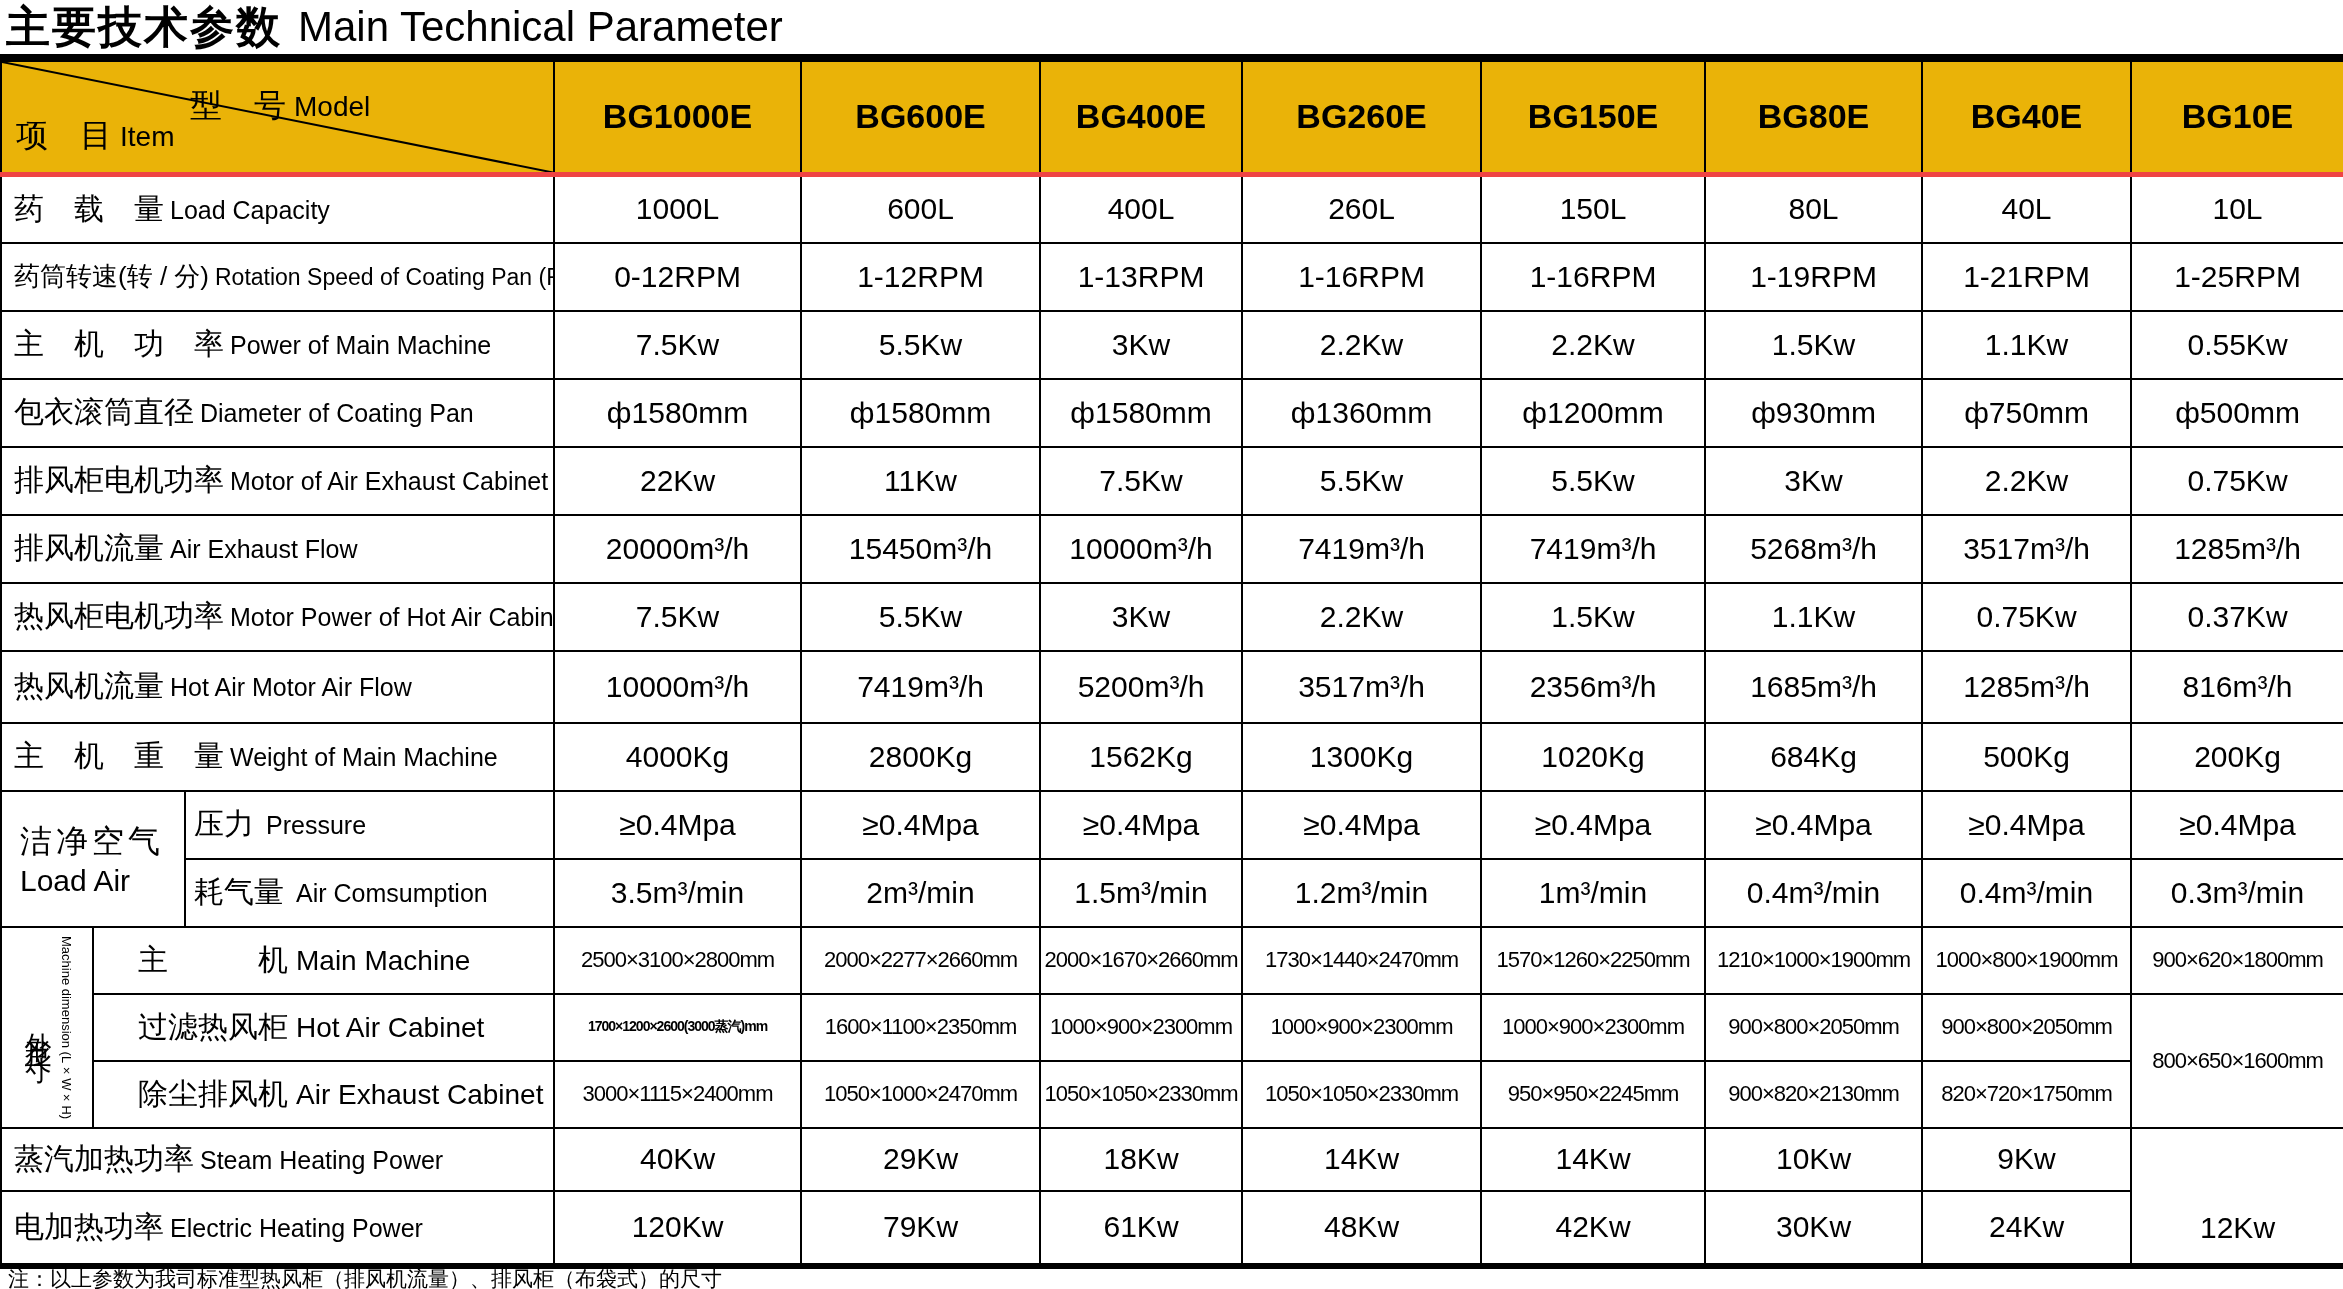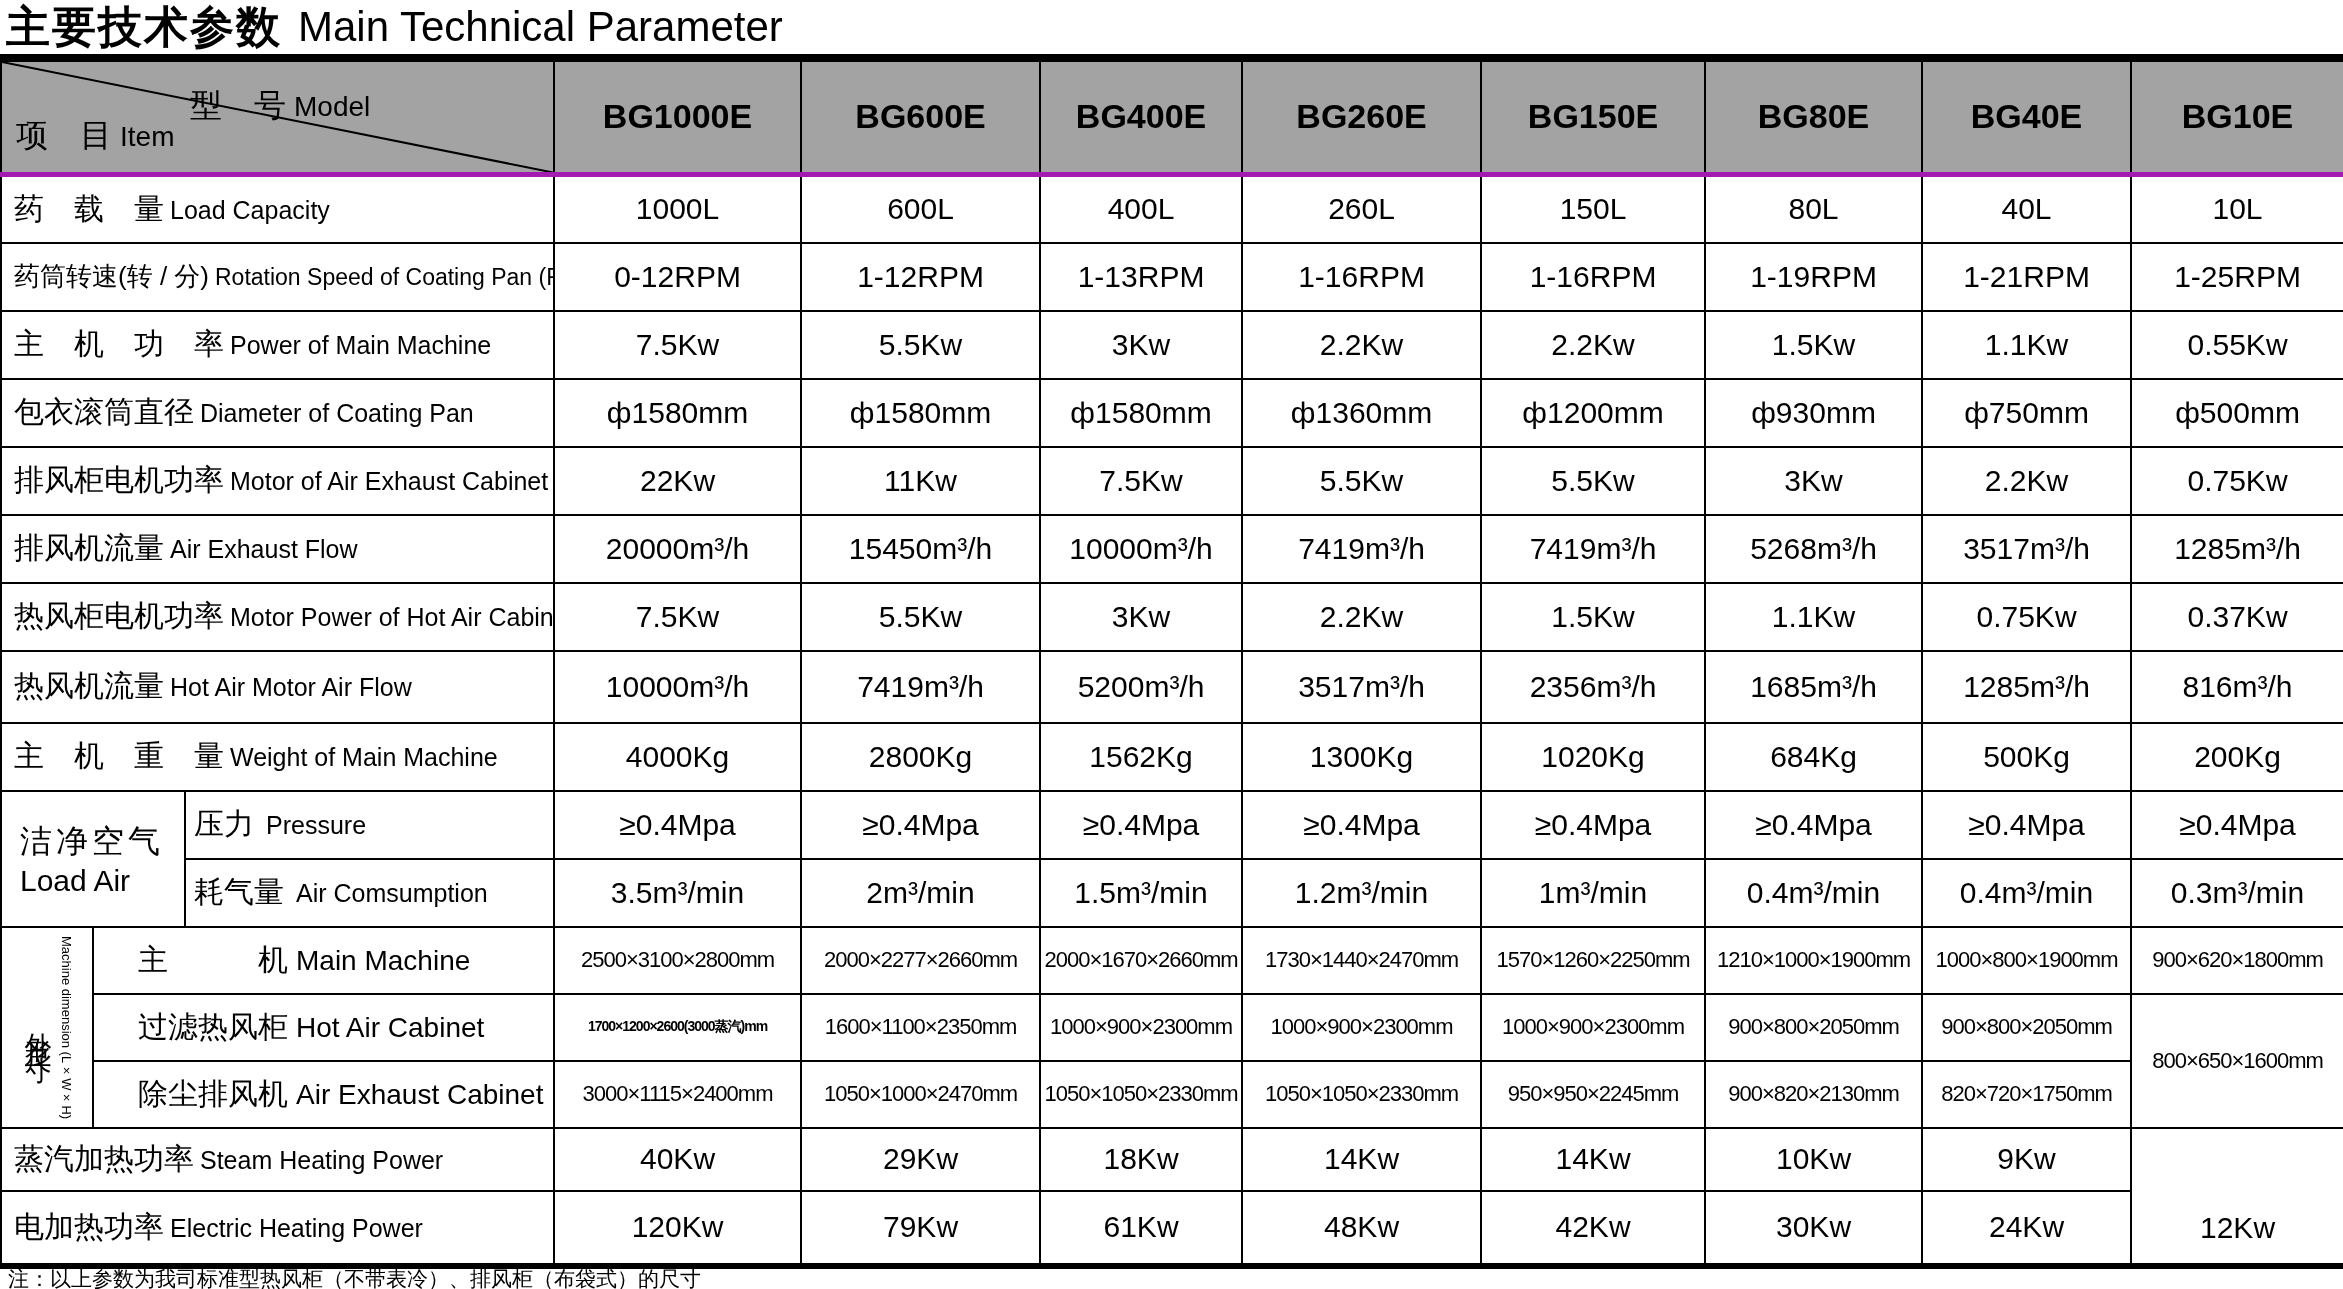--- a/index.html
+++ b/index.html
@@ -10,21 +10,21 @@
   .title{height:54px;display:flex;align-items:center;padding-left:6px;gap:16px;}
   .title-zh{font-size:44px;font-weight:bold;letter-spacing:2px;}
   .title-en{font-size:42px;}
   .rule{height:8px;background:#000;}
   .bottom-rule{height:6px;background:#000;}
 
   table.spec{border-collapse:collapse;table-layout:fixed;width:2343px;
              border-left:2px solid #000;border-right:2px solid #000;}
   th,td{border:2px solid #000;padding:0;text-align:center;vertical-align:middle;
         font-weight:normal;overflow:hidden;white-space:nowrap;}
-  tr.header-row th{background:#a3a3a3;border-bottom:5px solid #a21caf;}
+  tr.header-row th{background:#eab308;border-bottom:5px solid #ef4444;}
   .model-cell{font-size:34px;font-weight:bold;}
 
   .diag-cell{position:relative;}
   .diag-line{position:absolute;left:0;top:0;width:100%;height:100%;}
   .model-lab{position:absolute;left:188px;top:22px;font-size:32px;}
   .item-lab{position:absolute;left:14px;bottom:14px;font-size:32px;}
   .model-lab .en,.item-lab .en{font-size:28px;margin-left:8px;}
 
   .label-cell{text-align:left;padding-left:12px;}
   .label-cell .zh{font-size:30px;}
@@ -280,15 +280,15 @@
           <td class="val">48Kw</td>
           <td class="val">42Kw</td>
           <td class="val">30Kw</td>
           <td class="val">24Kw</td>
         </tr>
       </tbody>
   </table>
 
   <div class="bottom-rule"></div>
   <div class="footer">
-    <span>注：以上参数为我司标准型热风柜（不带表冷）、排风柜（布袋式）的尺寸</span>
+    <span>注：以上参数为我司标准型热风柜（排风机流量）、排风柜（布袋式）的尺寸</span>
   </div>
 </div>
 
 </body></html>

